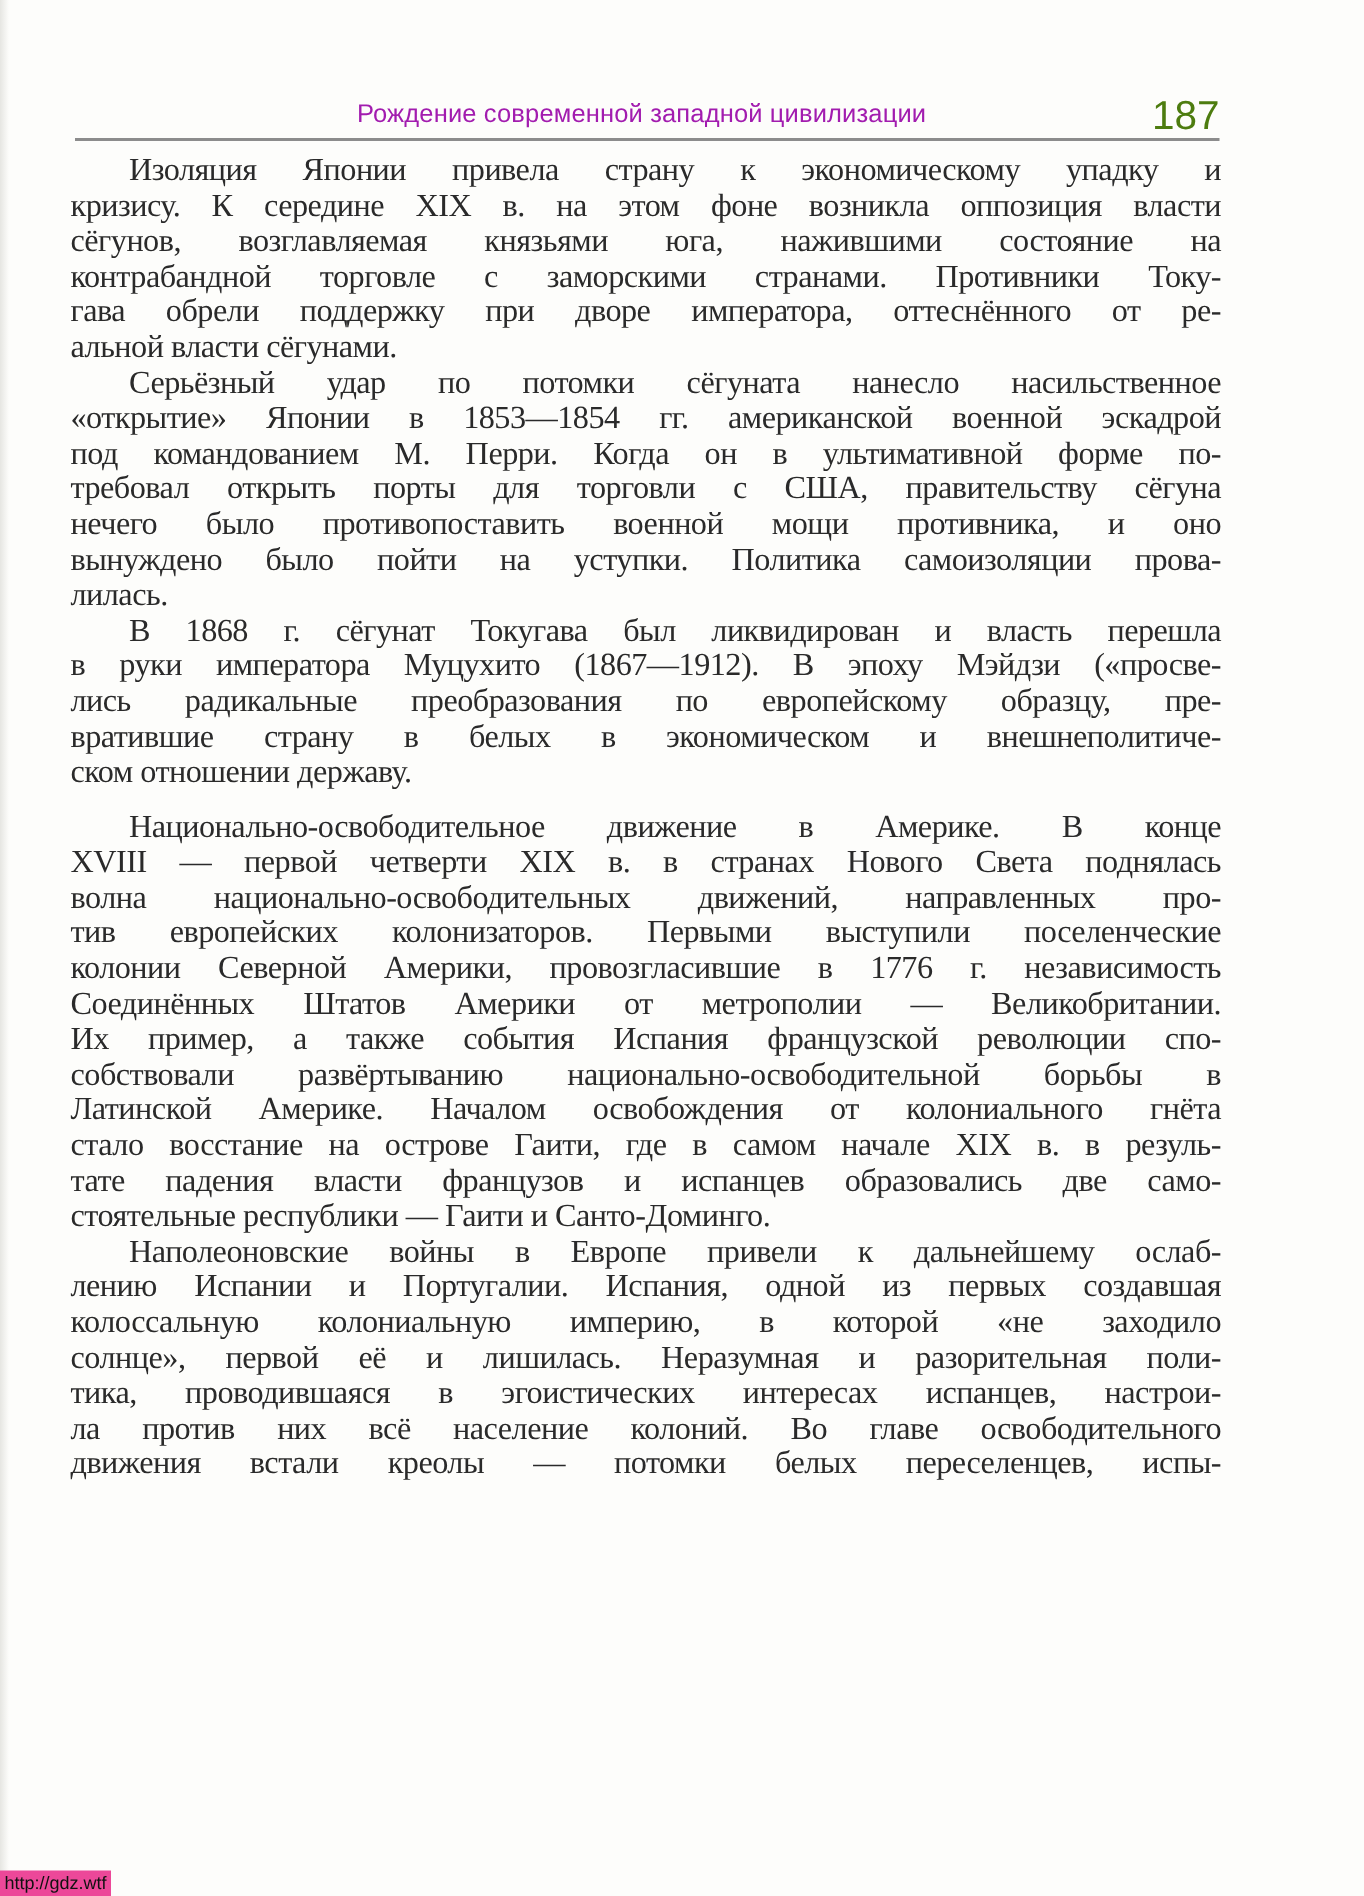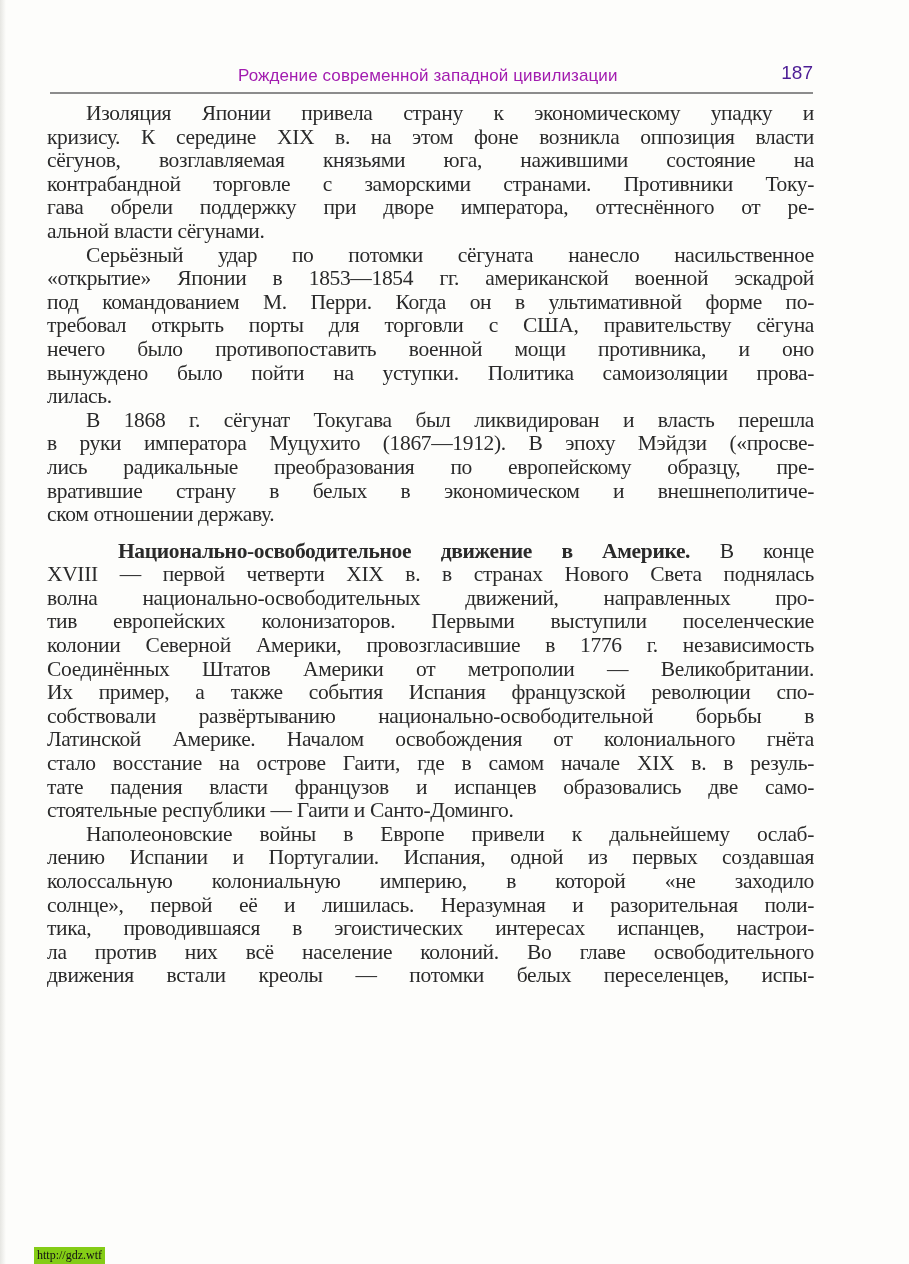--- a/index.html
+++ b/index.html
@@ -15,36 +15,36 @@
     position: absolute; left: 50px; top: 62px; width: 763px; height: 30px;
     border-bottom: 2px solid #8c8c8c;
   }
   .running-title {
     position: absolute; left: 188px; top: 4px;
     font-family: "Liberation Sans", "DejaVu Sans", sans-serif; font-size: 17px; color: #a21caf;
     letter-spacing: 0.1px;
   }
   .page-number {
     position: absolute; right: 0; top: 0;
-    font-family: "Liberation Sans", "DejaVu Sans", sans-serif; font-size: 19px; color: #4c1d95;
+    font-family: "Liberation Sans", "DejaVu Sans", sans-serif; font-size: 27px; color: #4d7c0f;
   }
   .body-text { position: absolute; left: 47px; top: 102px; width: 767px; }
   .line {
     display: block; height: 23.6px; line-height: 23.6px; font-size: 21.5px;
     white-space: nowrap; text-align: justify; text-align-last: justify;
     letter-spacing: -0.35px;
   }
   .line.last { text-align-last: left; }
   .line.indent { padding-left: 39px; }
   .gap { height: 13px; }
-  .bold { font-weight: bold; margin-left: 32px; }
+  .bold { font-weight: normal; }
   .watermark {
     position: absolute; left: 0; top: 1247px; padding: 0 3px; height: 17px; line-height: 17px;
-    background: #84cc16; color: #111;
-    font-family: Liberation Serif, serif; font-size: 12px; margin-left: 34px;
+    background: #ec4899; color: #111;
+    font-family: Liberation Sans, sans-serif; font-size: 12px;
   }
 </style>
 </head>
 <body>
 
 <div class="page-shadow"></div>
 
 <div class="running-head">
   <span class="running-title">Рождение современной западной цивилизации</span>
   <span class="page-number">187</span>

